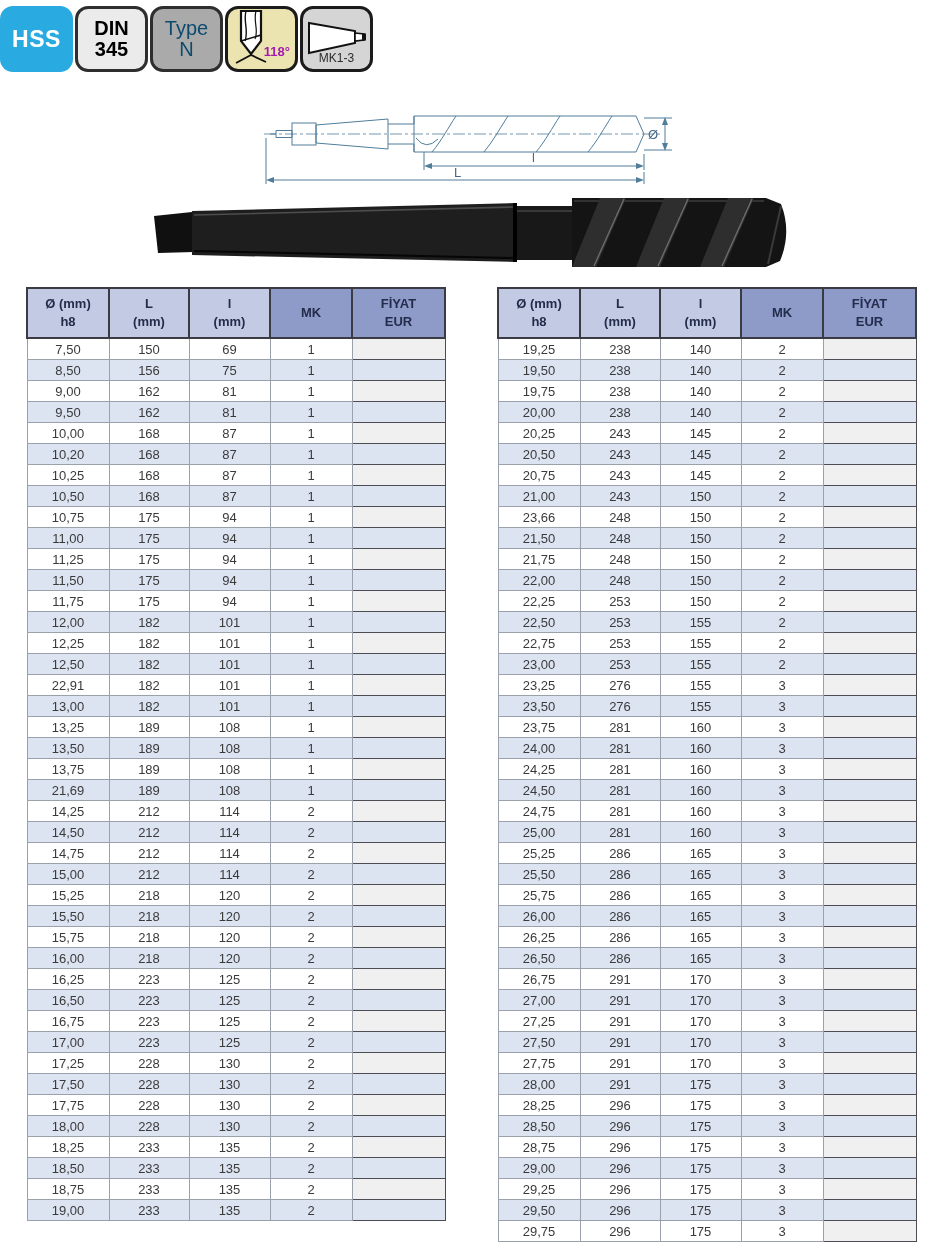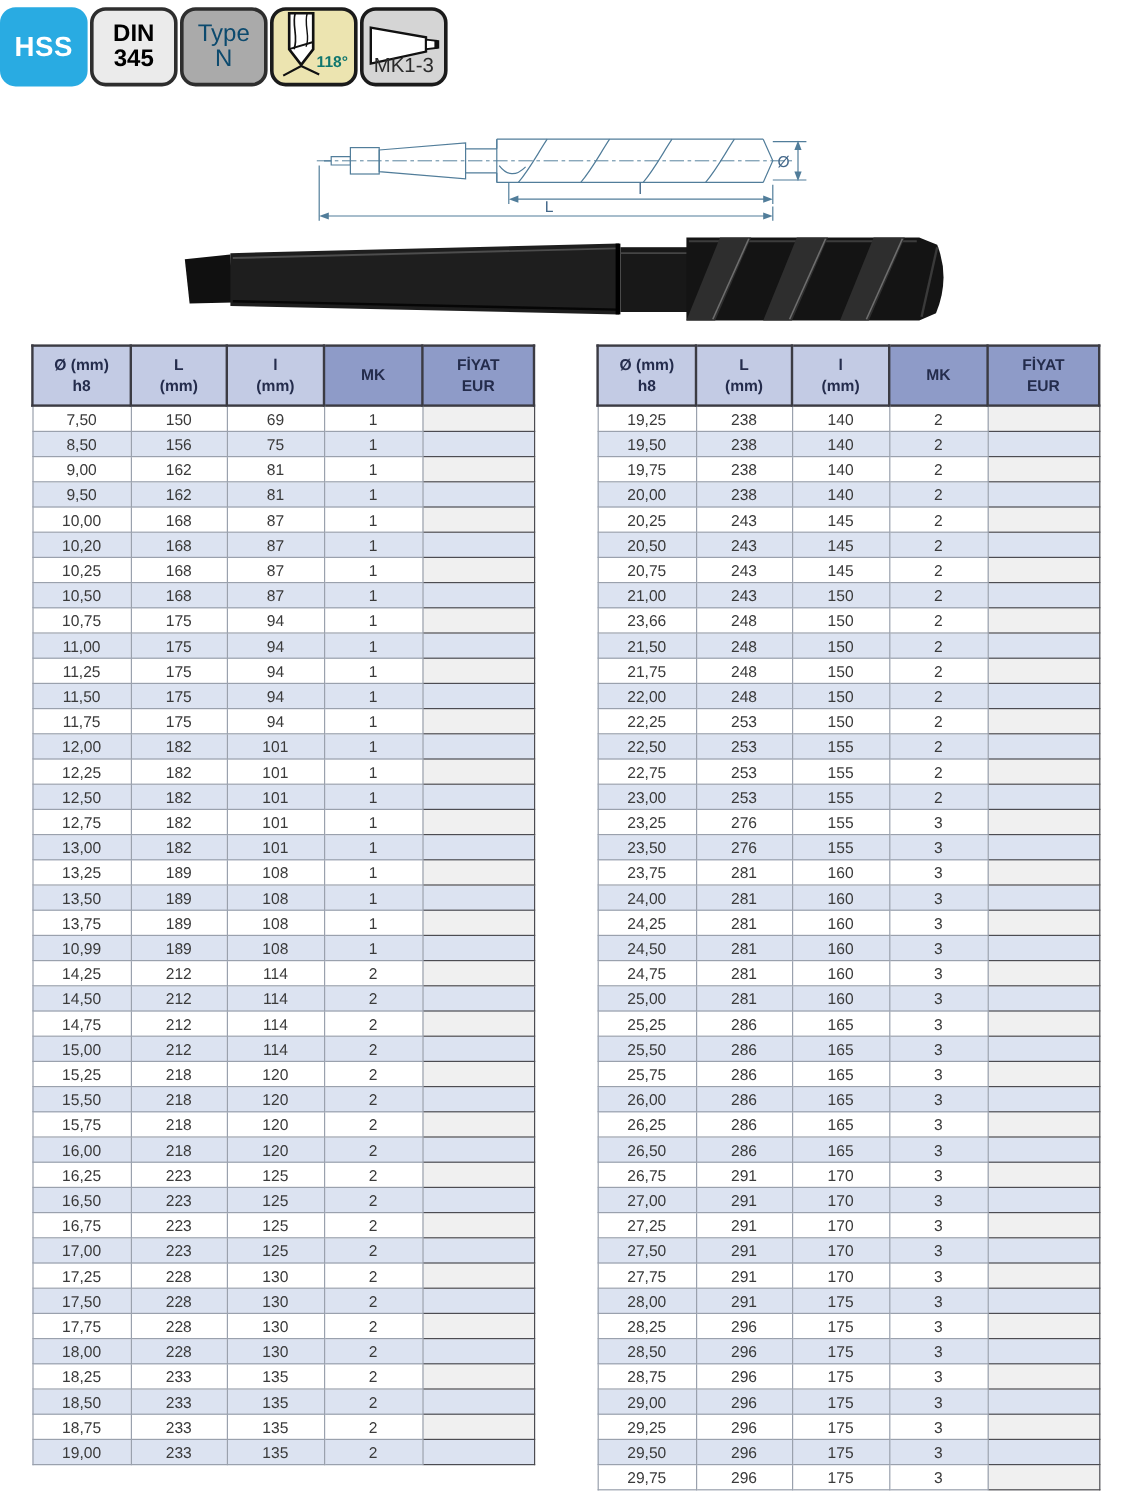--- a/index.html
+++ b/index.html
@@ -10,22 +10,22 @@
   
   .badges-row{position:absolute;top:6px;left:0;width:762px;display:flex;justify-content:flex-start;gap:2px;}
   .badge{width:73px;height:66px;border-radius:13px;box-sizing:border-box;display:flex;flex-direction:column;
          align-items:center;justify-content:center;text-align:center;position:relative;}
   .badge-hss{background:#29abe2;color:#ffffff;font-weight:bold;font-size:23px;letter-spacing:0.5px;}
   .badge-din{background:#ebebeb;border:3px solid #2e2e2e;color:#000000;font-weight:bold;font-size:20px;line-height:1.05;}
   .badge-type{background:#aaaaaa;border:3px solid #2e2e2e;color:#0c4a6e;font-weight:normal;font-size:20px;line-height:1.05;}
   .badge-angle{background:#ece4b0;border:3px solid #1b1b1b;}
   .badge-mk{background:#d5d5d5;border:3px solid #1b1b1b;}
   .badge svg{display:block;}
-  .badge .corner-label{position:absolute;right:5px;bottom:10px;font-weight:bold;font-size:13px;color:#0f766e;}
-  .badge .bottom-label{position:absolute;left:0;right:0;bottom:4px;font-size:17px;color:#2b2b2b;}
+  .badge .corner-label{position:absolute;right:5px;bottom:10px;font-weight:bold;font-size:13px;color:#a21caf;}
+  .badge .bottom-label{position:absolute;left:0;right:0;bottom:4px;font-size:12px;color:#2b2b2b;}
   
   .tech-drawing{position:absolute;left:256px;top:94px;width:432px;height:100px;}
   
   .photo{position:absolute;left:148px;top:190px;width:645px;height:85px;}
   
   .size-table{position:absolute;top:287px;border-collapse:collapse;table-layout:fixed;width:418px;border:1px solid #6e6e74;}
   .size-table.left{left:26px;}
   .size-table.right{left:497px;}
   .size-table th{
     background:#c3cbe4;border:2px solid #3b3b43;height:48px;padding:0;
@@ -294,21 +294,21 @@
         <td class="price"></td>
       </tr>
       <tr>
         <td>12,50</td>
         <td>182</td>
         <td>101</td>
         <td>1</td>
         <td class="price"></td>
       </tr>
       <tr>
-        <td>12,75</td>
+        <td>22,91</td>
         <td>182</td>
         <td>101</td>
         <td>1</td>
         <td class="price"></td>
       </tr>
       <tr>
         <td>13,00</td>
         <td>182</td>
         <td>101</td>
         <td>1</td>
@@ -329,21 +329,21 @@
         <td class="price"></td>
       </tr>
       <tr>
         <td>13,75</td>
         <td>189</td>
         <td>108</td>
         <td>1</td>
         <td class="price"></td>
       </tr>
       <tr>
-        <td>10,99</td>
+        <td>21,69</td>
         <td>189</td>
         <td>108</td>
         <td>1</td>
         <td class="price"></td>
       </tr>
       <tr>
         <td>14,25</td>
         <td>212</td>
         <td>114</td>
         <td>2</td>

